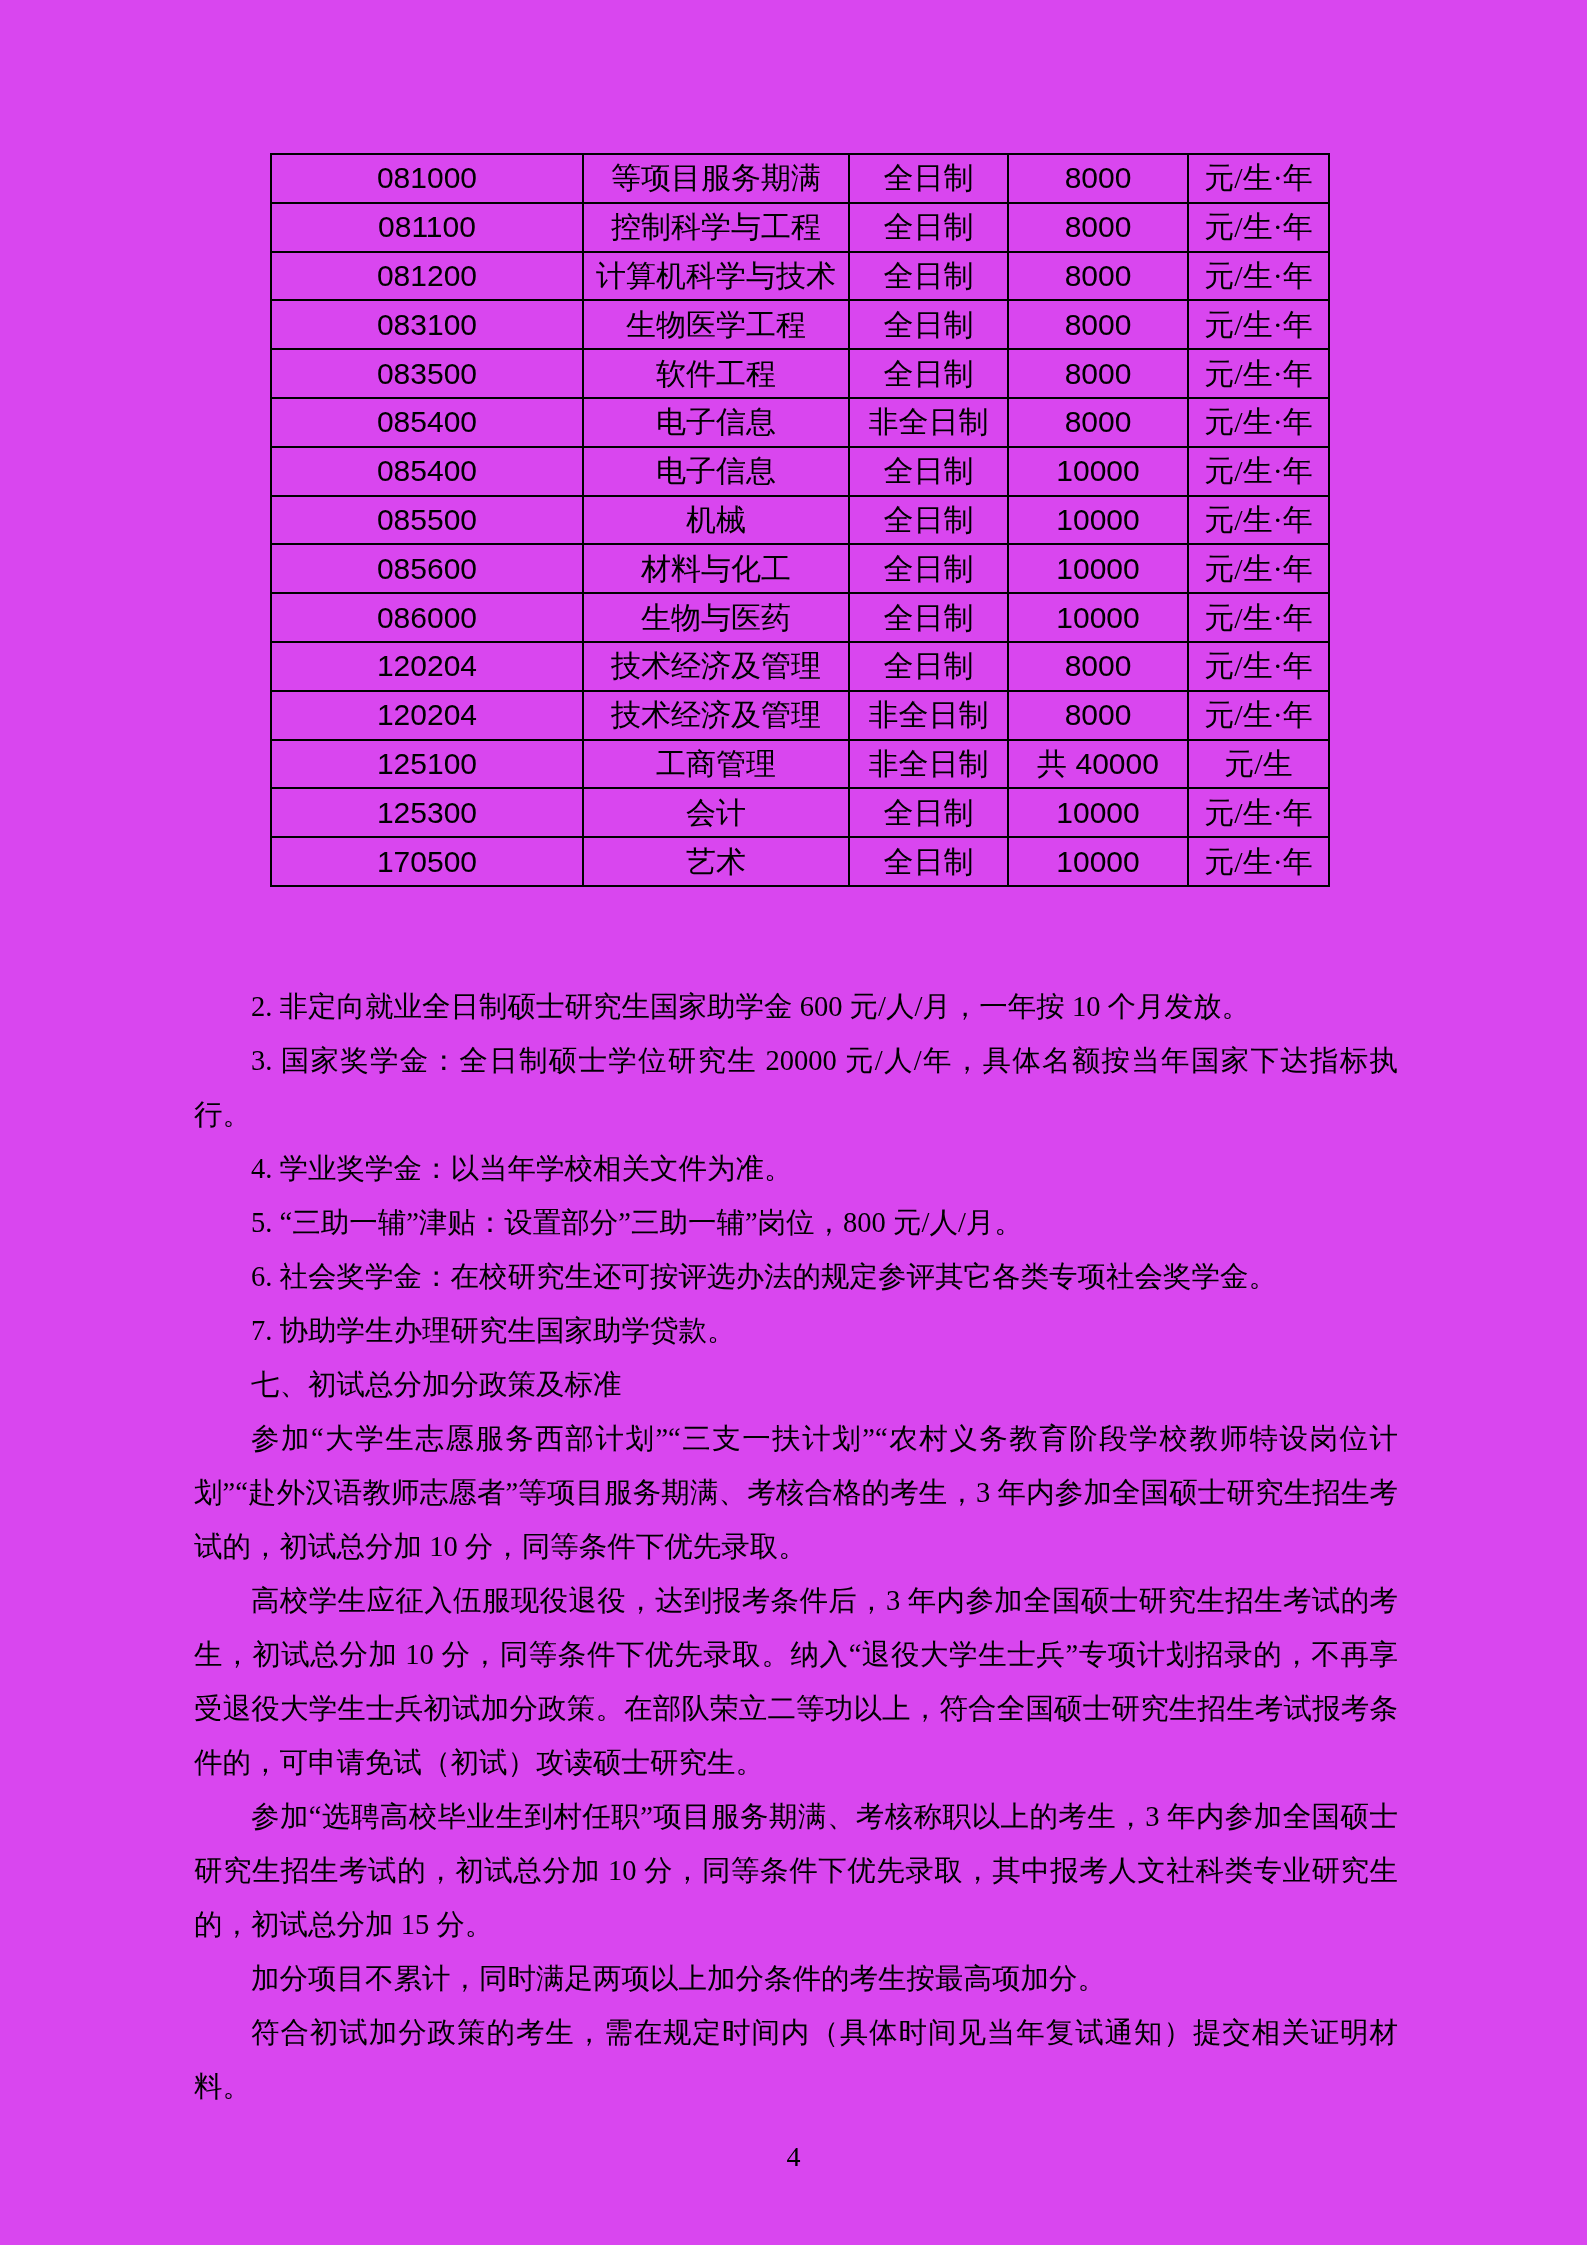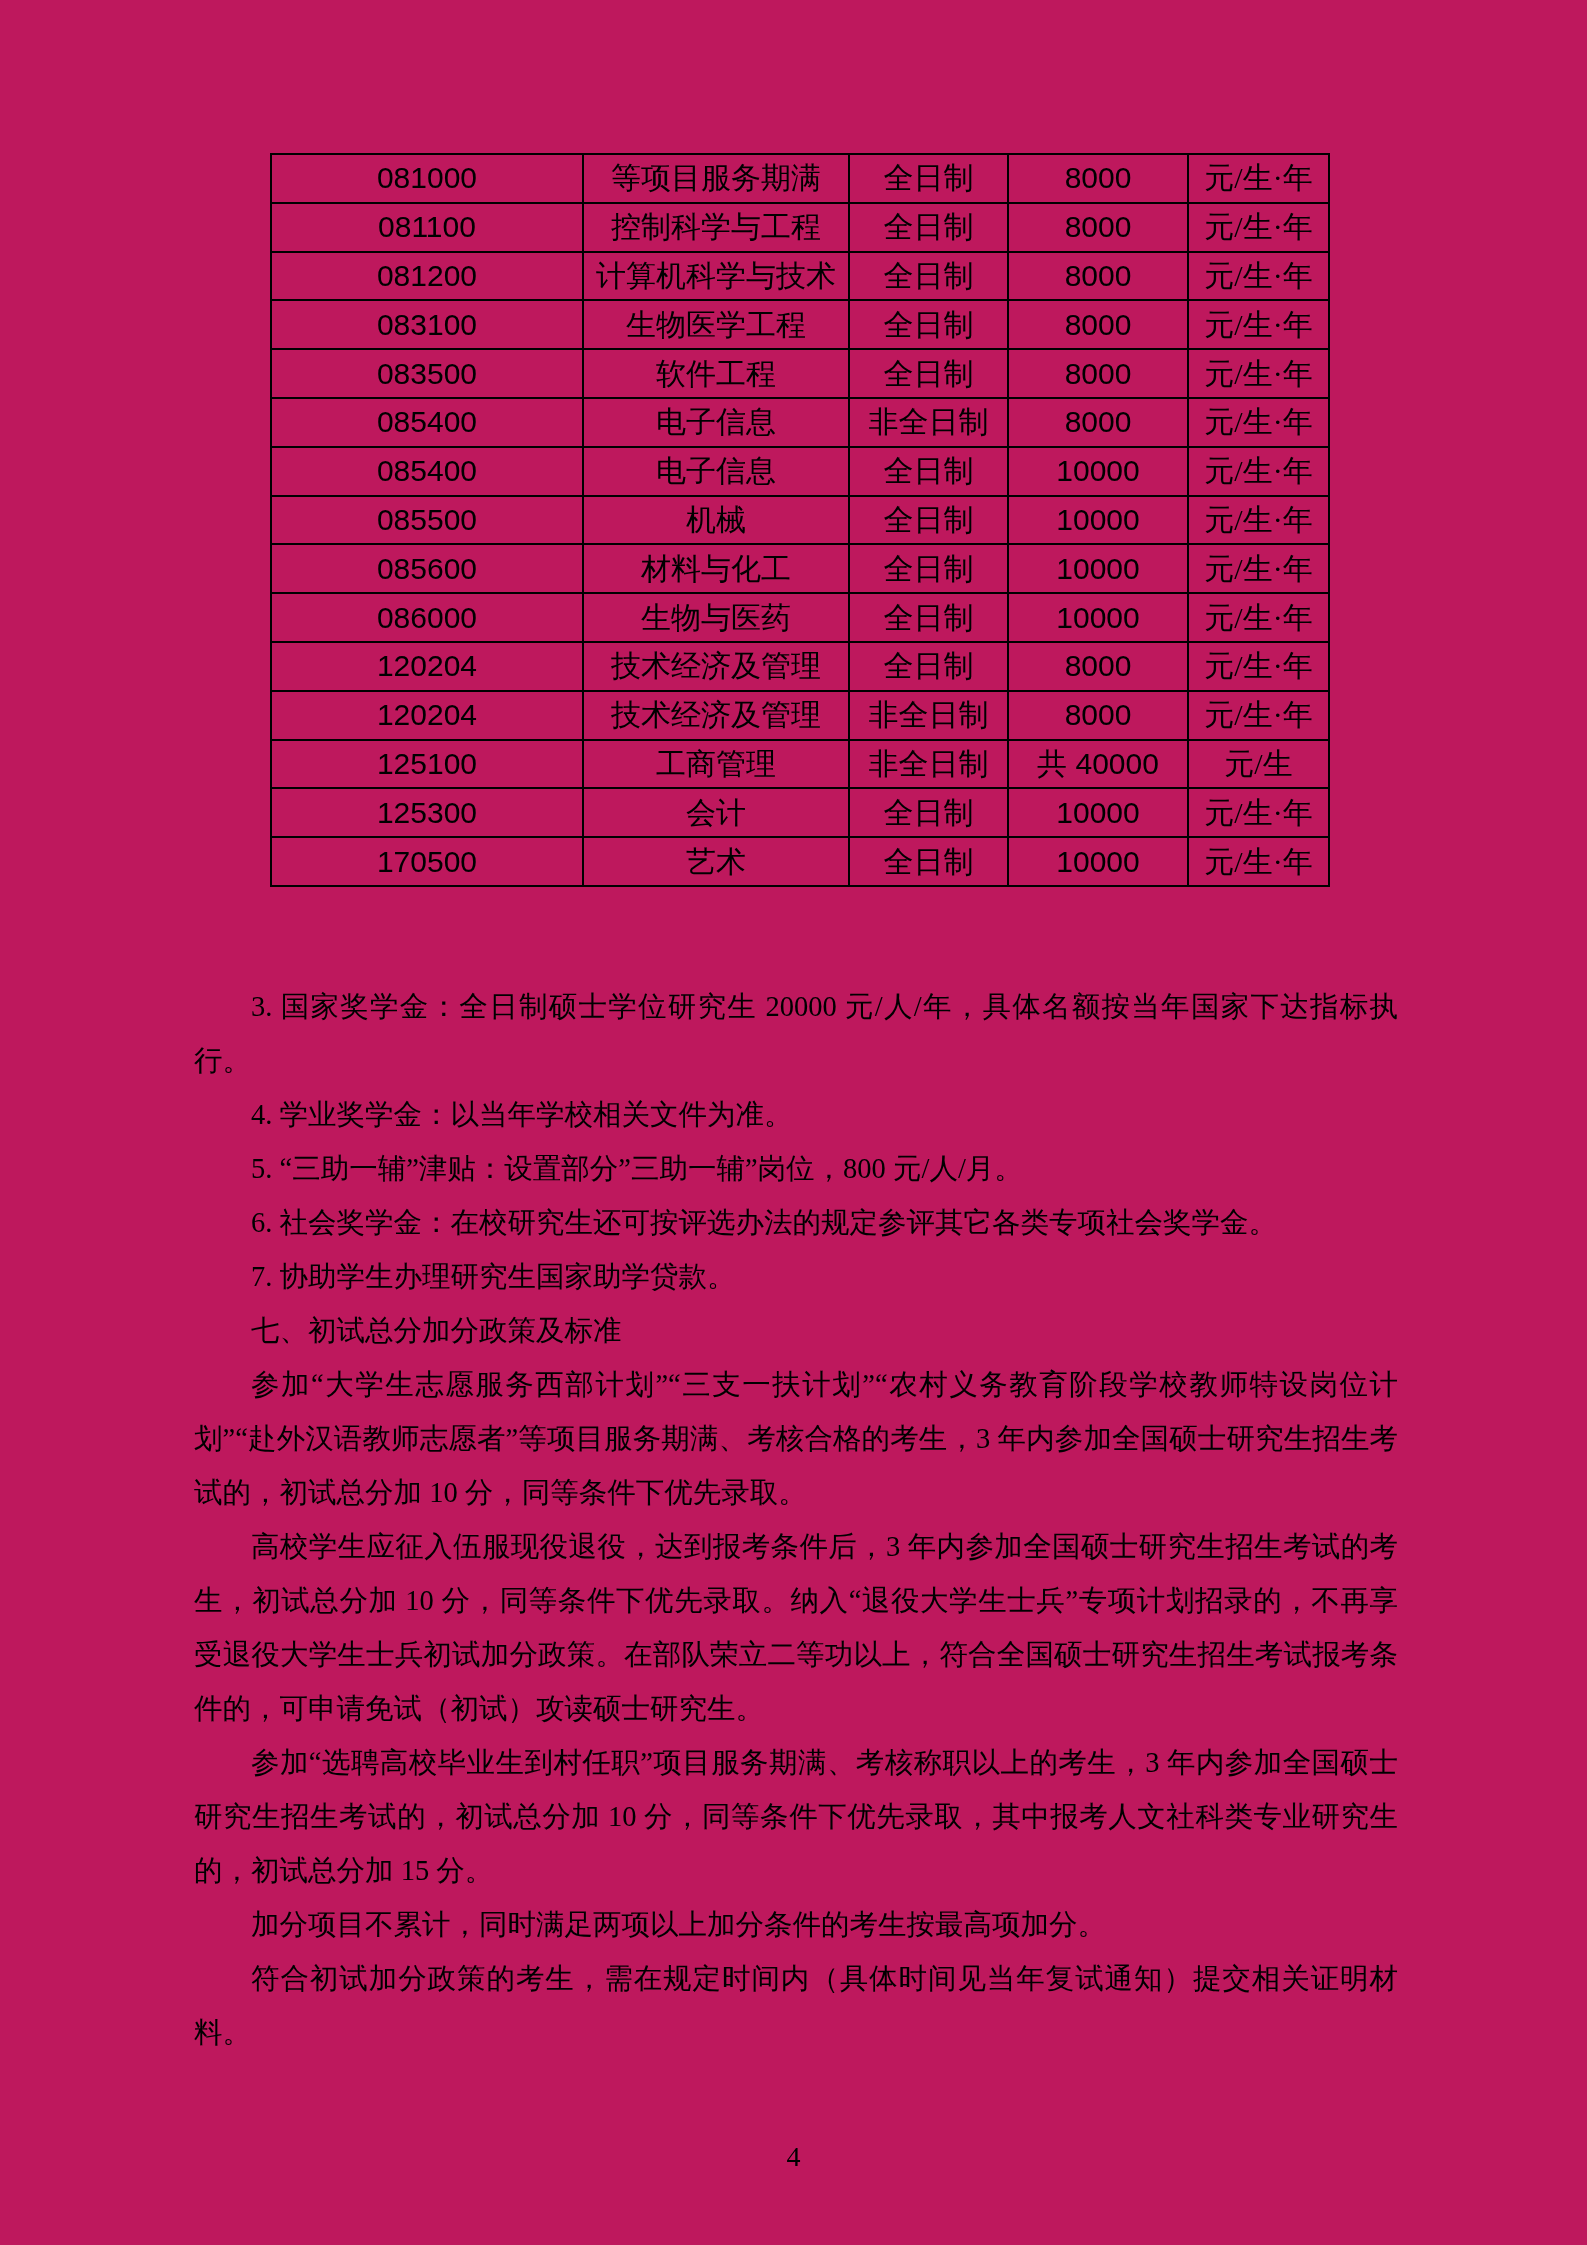--- a/index.html
+++ b/index.html
@@ -4,21 +4,21 @@
 <style>
   html, body {
     margin: 0;
     padding: 0;
     background: #ffffff;
   }
   .page {
     position: relative;
     width: 1587px;
     height: 2245px;
-    background: #be185d;
+    background: #d946ef;
     color: #000000;
     font-family: "Liberation Serif", serif;
     overflow: hidden;
   }
   table.fee-table {
     position: absolute;
     left: 270px;
     top: 153px;
     width: 1058px;
     border-collapse: collapse;
@@ -185,20 +185,21 @@
           <td class="cell-num">170500</td>
           <td class="cell-cjk">艺术</td>
           <td class="cell-cjk">全日制</td>
           <td class="cell-num">10000</td>
           <td class="cell-cjk">元/生·年</td>
         </tr>
       </tbody>
   </table>
 
   <div class="body-text">
+      <p>2. 非定向就业全日制硕士研究生国家助学金 600 元/人/月，一年按 10 个月发放。</p>
       <p>3. 国家奖学金：全日制硕士学位研究生 20000 元/人/年，具体名额按当年国家下达指标执行。</p>
       <p>4. 学业奖学金：以当年学校相关文件为准。</p>
       <p>5. “三助一辅”津贴：设置部分”三助一辅”岗位，800 元/人/月。</p>
       <p>6. 社会奖学金：在校研究生还可按评选办法的规定参评其它各类专项社会奖学金。</p>
       <p>7. 协助学生办理研究生国家助学贷款。</p>
       <p>七、初试总分加分政策及标准</p>
       <p>参加“大学生志愿服务西部计划”“三支一扶计划”“农村义务教育阶段学校教师特设岗位计划”“赴外汉语教师志愿者”等项目服务期满、考核合格的考生，3 年内参加全国硕士研究生招生考试的，初试总分加 10 分，同等条件下优先录取。</p>
       <p>高校学生应征入伍服现役退役，达到报考条件后，3 年内参加全国硕士研究生招生考试的考生，初试总分加 10 分，同等条件下优先录取。纳入“退役大学生士兵”专项计划招录的，不再享受退役大学生士兵初试加分政策。在部队荣立二等功以上，符合全国硕士研究生招生考试报考条件的，可申请免试（初试）攻读硕士研究生。</p>
       <p>参加“选聘高校毕业生到村任职”项目服务期满、考核称职以上的考生，3 年内参加全国硕士研究生招生考试的，初试总分加 10 分，同等条件下优先录取，其中报考人文社科类专业研究生的，初试总分加 15 分。</p>
       <p>加分项目不累计，同时满足两项以上加分条件的考生按最高项加分。</p>

